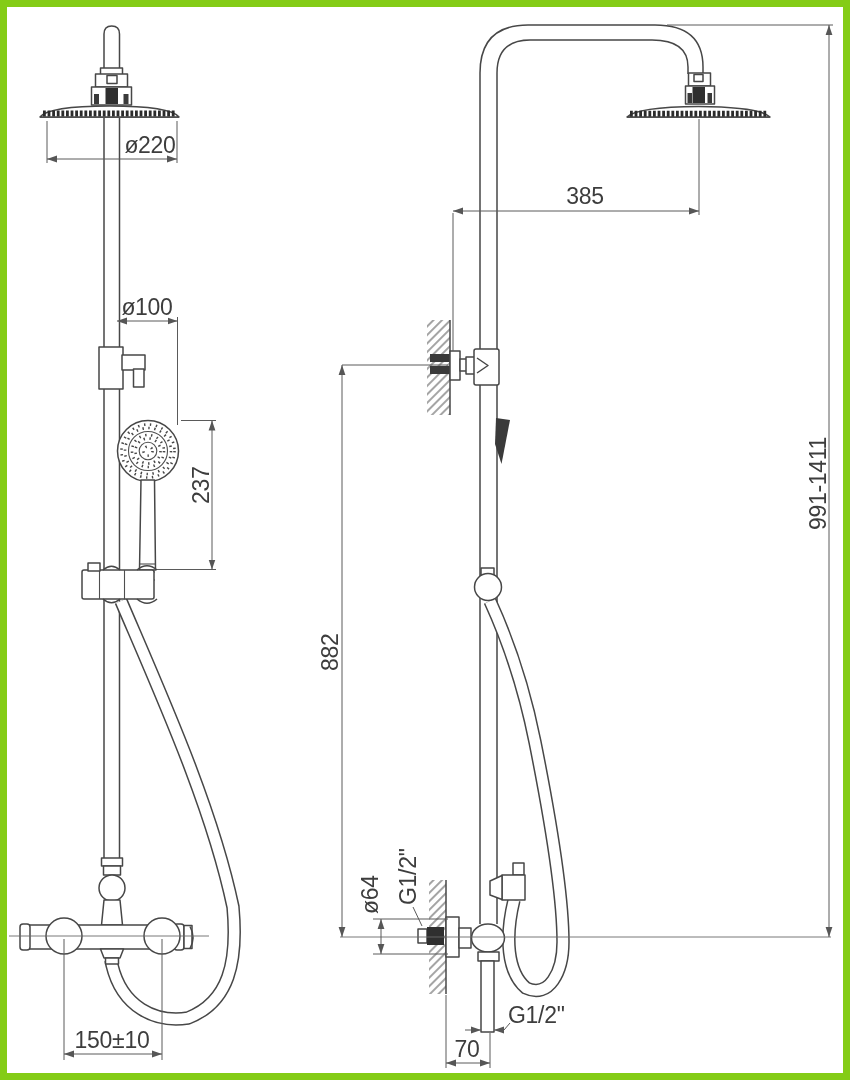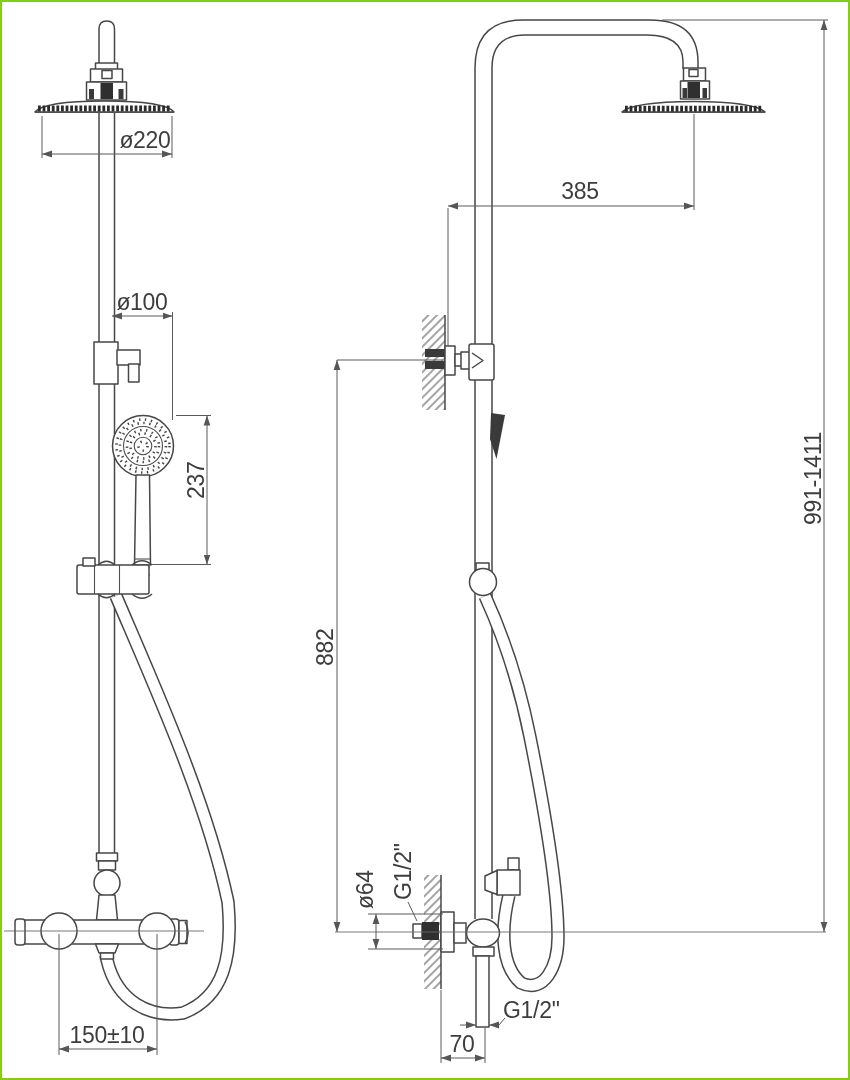--- a/index.html
+++ b/index.html
@@ -1,18 +1,18 @@
 <!DOCTYPE html>
 <html><head>
 <meta charset="utf-8">
 <style>
   html,body{margin:0;padding:0;background:#ffffff;}
   .frame{
     width:850px;height:1080px;position:relative;box-sizing:border-box;
-    background:#ffffff;border:2px solid #84cc16;
+    background:#ffffff;border:7px solid #84cc16;
     font-family:"Liberation Sans", sans-serif;
   }
   svg{display:block;}
   .obj{stroke:#474747;stroke-width:1.5;fill:none;stroke-linejoin:round;}
   .objw{stroke:#474747;stroke-width:1.5;fill:#ffffff;stroke-linejoin:round;}
   .thin{stroke:#4f4f4f;stroke-width:1.1;fill:none;}
   .dark{fill:#2f2f2f;stroke:none;}
   .mdark{fill:#3a3a3a;stroke:none;}
   .dim{stroke:#5a5a5a;stroke-width:1;fill:none;}
   .cline{stroke:#6a6a6a;stroke-width:0.9;fill:none;}

